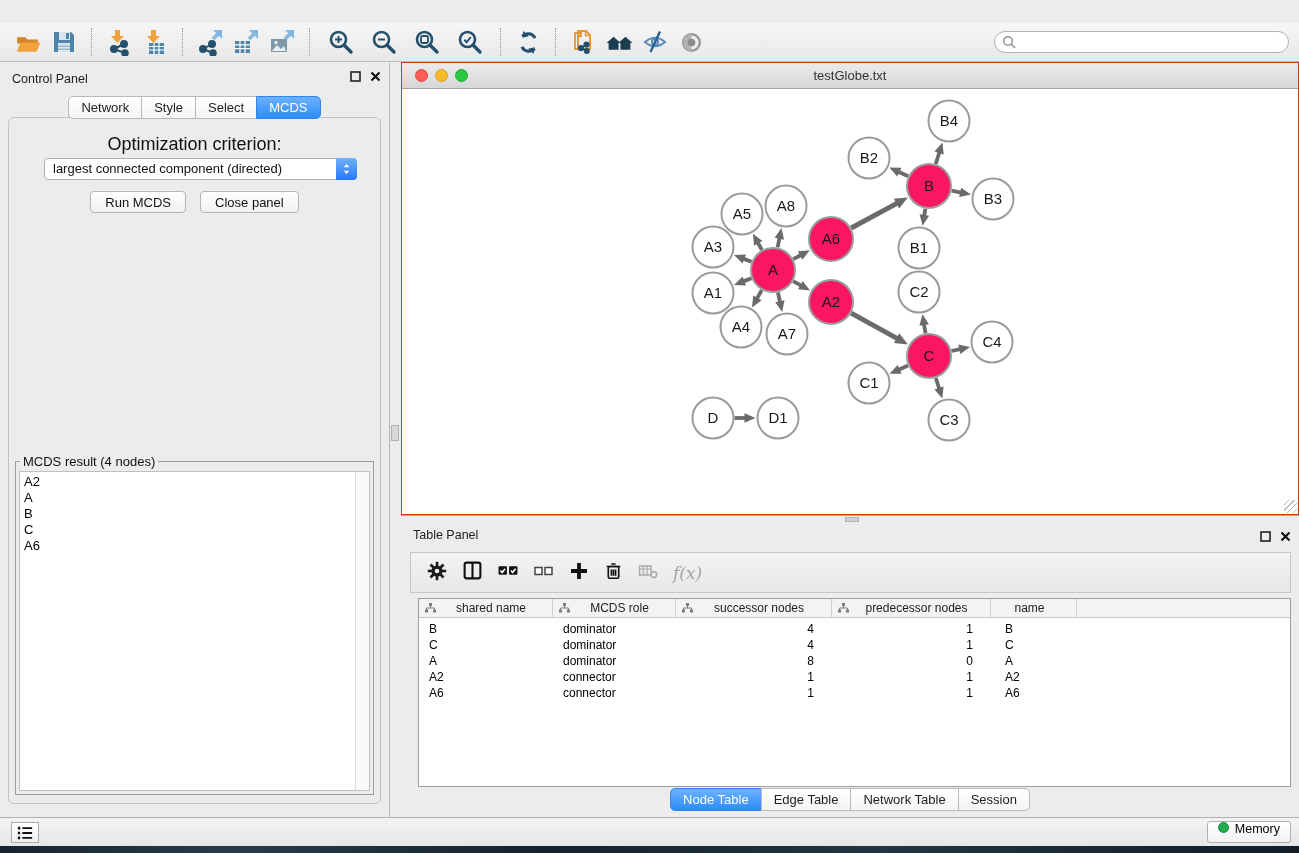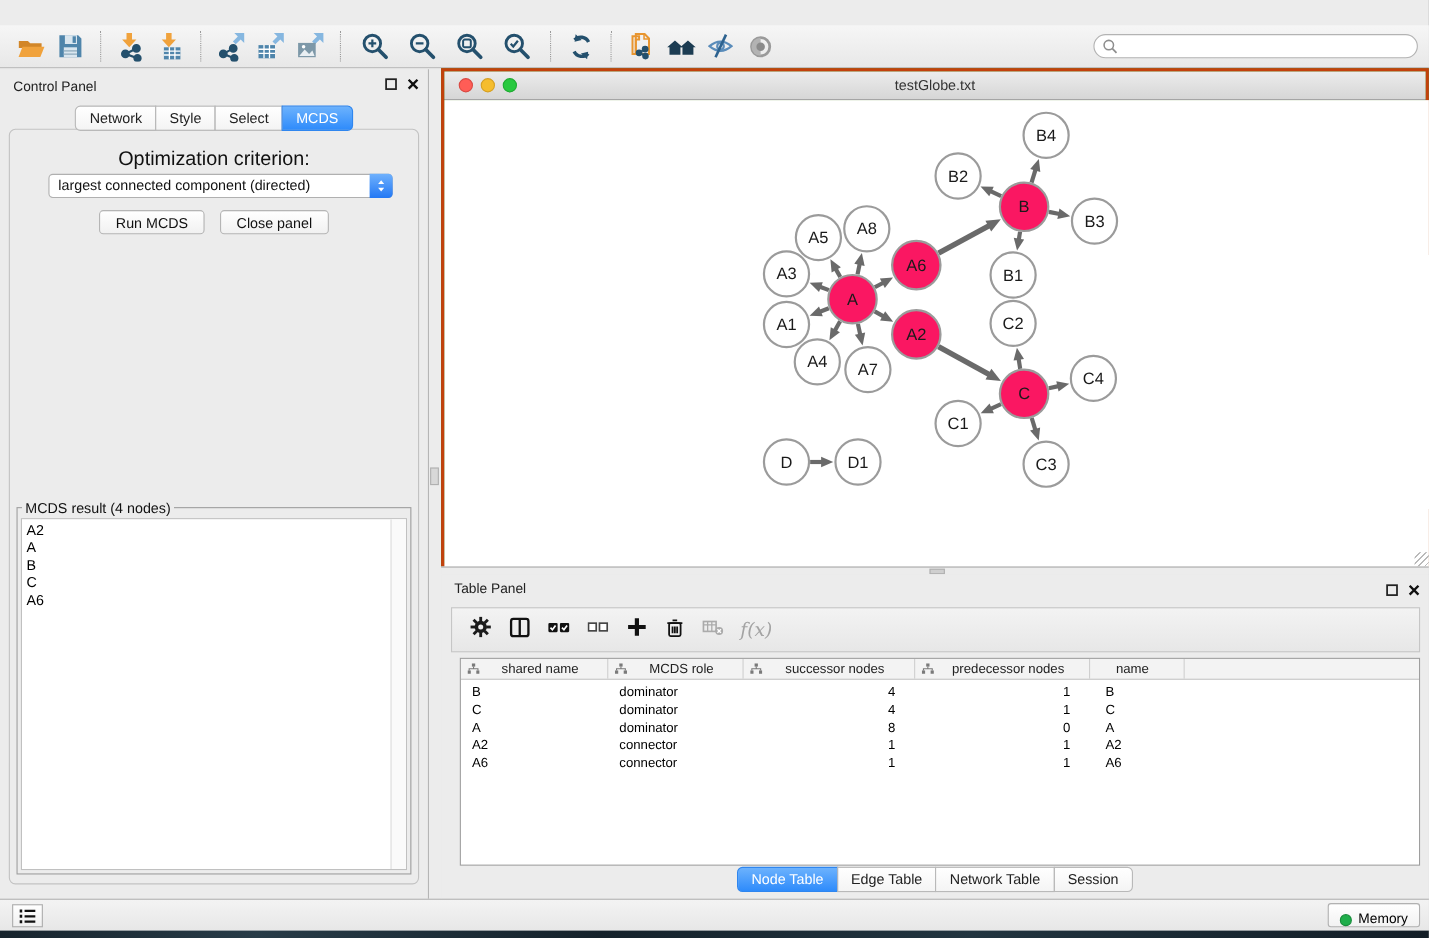--- a/index.html
+++ b/index.html
@@ -60,21 +60,21 @@
   fieldset.mcds legend { font-size:13px; color:#111; margin-left:4px; padding:0 3px;}
   .mcds-list { position:absolute; left:3px; right:3px; top:2px; bottom:3px;
     background:#fff; border:1px solid #c0c0c0; overflow:hidden;}
   .mcds-scroll { position:absolute; right:0; top:0; bottom:0; width:14px;
     background:#fafafa; border-left:1px solid #dcdcdc;}
   .mcds-item { font-size:13px; line-height:16px; padding-left:4px; color:#000;}
   .mcds-list .pad { height:2px; }
 
   
   .net-window { position:absolute; left:401px; top:62px; width:898px; height:453px;
-    border:3px solid #c2410c; background:#4d7c0f; }
+    border:1px solid #c2410c; background:#000000; }
   .net-titlebar { position:relative; height:26px; background:linear-gradient(#ececec,#d6d6d6);
     border-bottom:1px solid #a5a5a5; }
   .net-titlebar .title-text { display:block; text-align:center; line-height:26px;
     font-size:13px; color:#333; }
   .ntl { position:absolute; top:6px; width:13px; height:13px; border-radius:50%; }
   .ntl.red{ left:13px; background:#ff5d56; border:1px solid #d94942;}
   .ntl.yellow{ left:33px; background:#f5bd2e; border:1px solid #d6a023;}
   .ntl.green{ left:53px; background:#28c93f; border:1px solid #1eab31;}
   .net-canvas { position:relative; width:896px; height:425px; background:#fff; }
   .grip { position:absolute; right:1px; bottom:1px; width:13px; height:13px;
@@ -111,21 +111,21 @@
   .tp-tabs { position:absolute; left:0; width:100%; top:266px; text-align:center;}
 
   
   .statusbar { position:absolute; left:0; top:817px; width:100%; height:29px;
     background:linear-gradient(#f3f3f3,#e7e7e7); border-top:1px solid #b3b3b3; }
   .list-btn { position:absolute; left:11px; top:4px; width:28px; height:21px;
     background:linear-gradient(#ffffff,#f0f0f0); border:1px solid #adadad;
     display:flex; align-items:center; justify-content:center;}
   .memory-btn { position:absolute; right:8px; top:3px; height:22px; padding:0 10px;
     background:linear-gradient(#ffffff,#f2f2f2); border:1px solid #b1b1b1; border-radius:3px;
-    display:flex; align-items:flex-end; gap:6px; font-size:12.5px; color:#000;}
+    display:flex; align-items:flex-start; gap:6px; font-size:12.5px; color:#000;}
   .memory-dot { width:11px; height:11px; border-radius:50%; background:#1fae4b; border:1px solid #178c3b;}
   .desktop { position:absolute; left:0; top:846px; width:100%; height:7px;
     background:linear-gradient(90deg,#17242d,#283c48 18%,#15222b 42%,#223540 68%,#121d26 100%);}
 </style>
 </head>
 <body>
 
 <div class="app">
 
 

